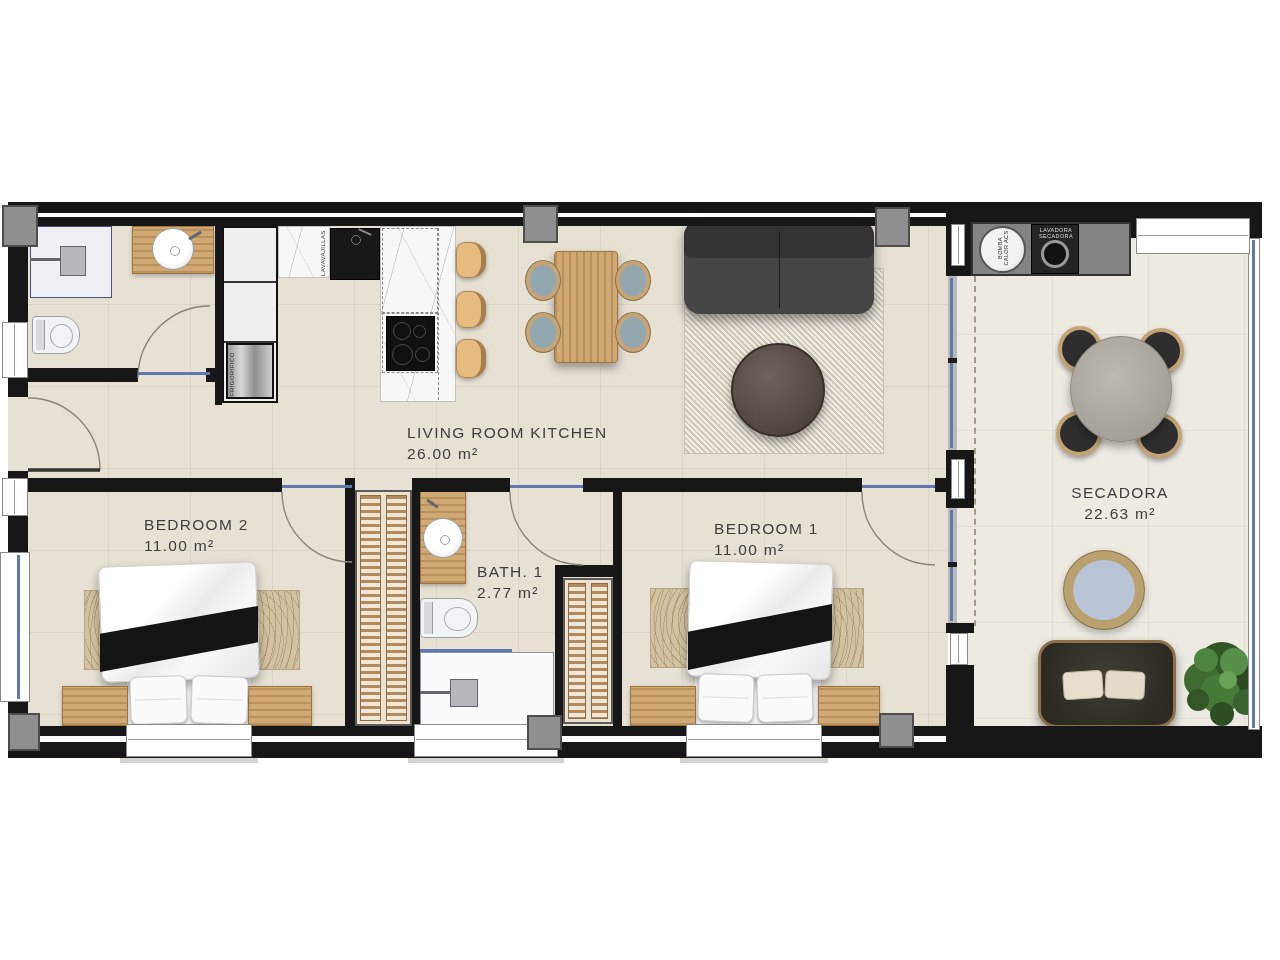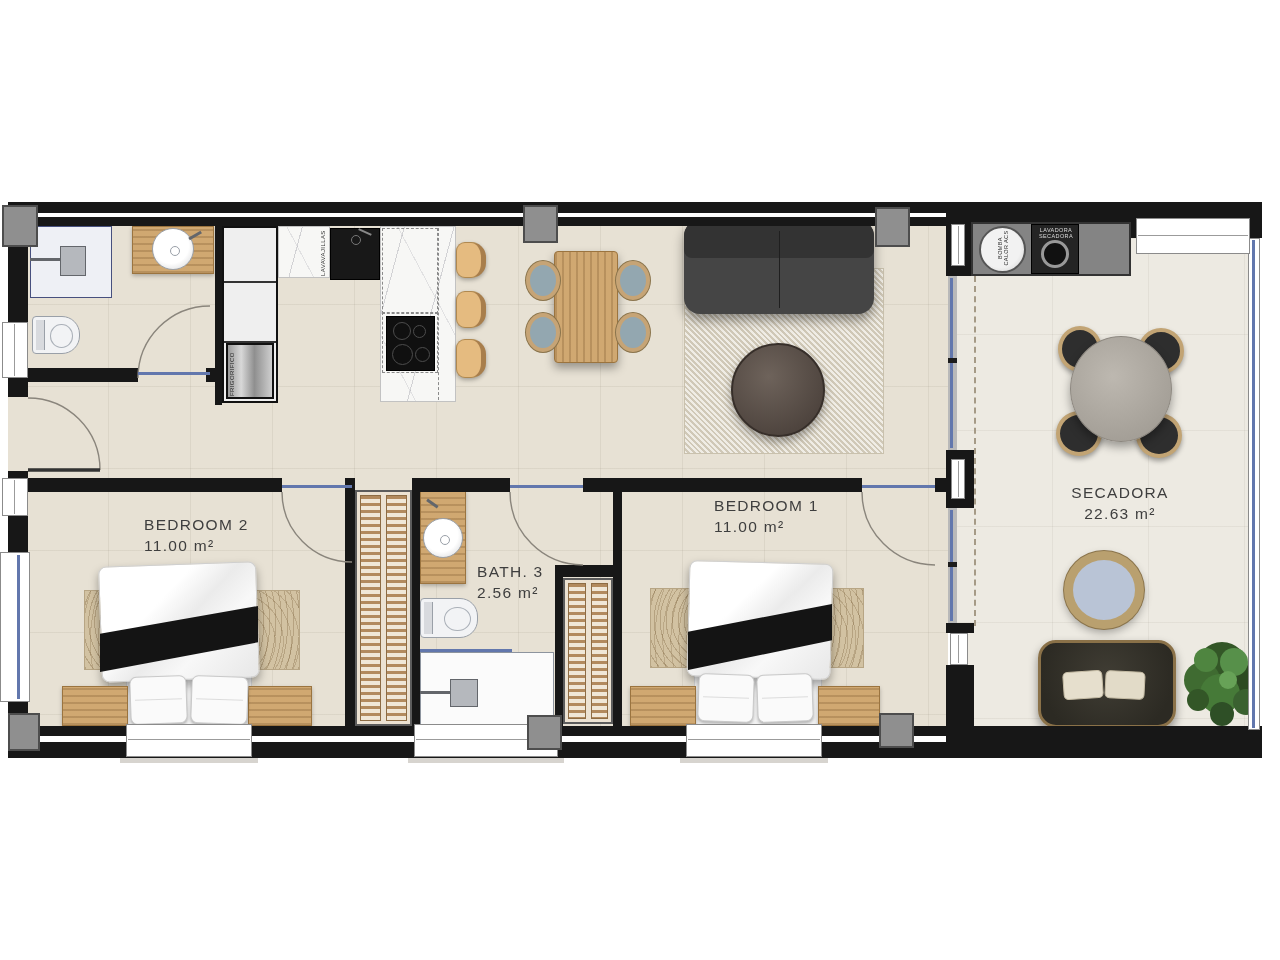--- a/index.html
+++ b/index.html
@@ -278,29 +278,33 @@
     <circle cx="64" cy="56" r="20" fill="#2c4a22"></circle>
     <circle cx="44" cy="66" r="20" fill="#467a38"></circle>
     <circle cx="58" cy="34" r="14" fill="#57904a"></circle>
     <circle cx="30" cy="32" r="12" fill="#4f8540"></circle>
     <circle cx="70" cy="74" r="13" fill="#3a6130"></circle>
     <circle cx="22" cy="72" r="11" fill="#335627"></circle>
     <circle cx="46" cy="86" r="12" fill="#2e4f26"></circle>
     <circle cx="52" cy="52" r="9" fill="#67a257"></circle>
   </svg>
 
+  <div class="abs label" style="left:407px;top:422px;">
+    <div>LIVING ROOM KITCHEN</div>
+    <div>26.00 m²</div>
+  </div>
   <div class="abs label" style="left:144px;top:514px;">
     <div>BEDROOM 2</div>
     <div>11.00 m²</div>
   </div>
   <div class="abs label" style="left:477px;top:561px;">
-    <div>BATH. 3</div>
-    <div>2.56 m²</div>
-  </div>
-  <div class="abs label" style="left:714px;top:495px;">
+    <div>BATH. 1</div>
+    <div>2.77 m²</div>
+  </div>
+  <div class="abs label" style="left:714px;top:518px;">
     <div>BEDROOM 1</div>
     <div>11.00 m²</div>
   </div>
   <div class="abs label" style="left:1058px;top:482px;width:124px;text-align:center;">
     <div>SECADORA</div>
     <div>22.63 m²</div>
   </div>
 
 </div>
 

